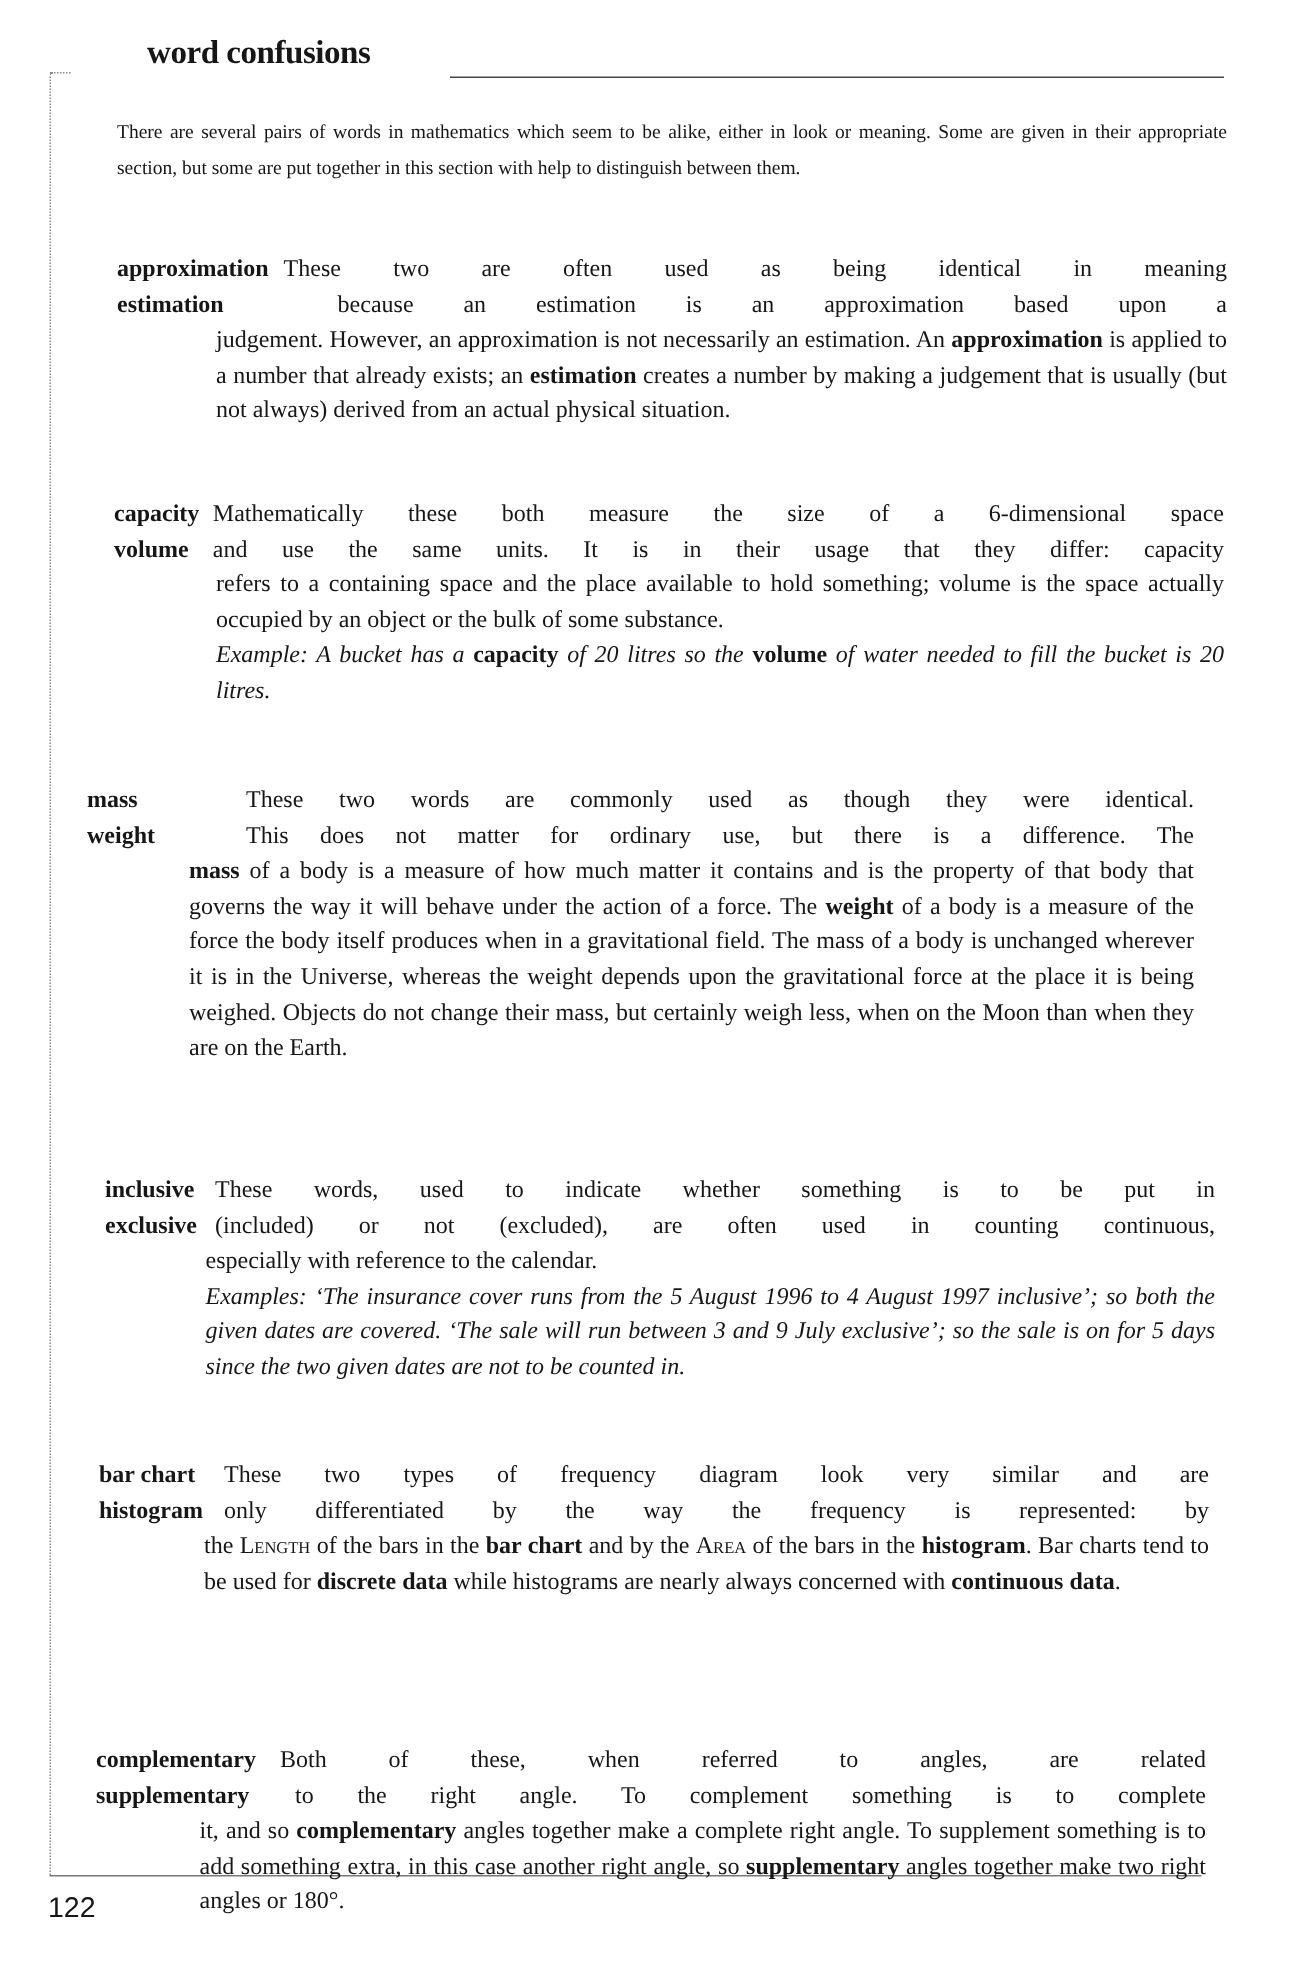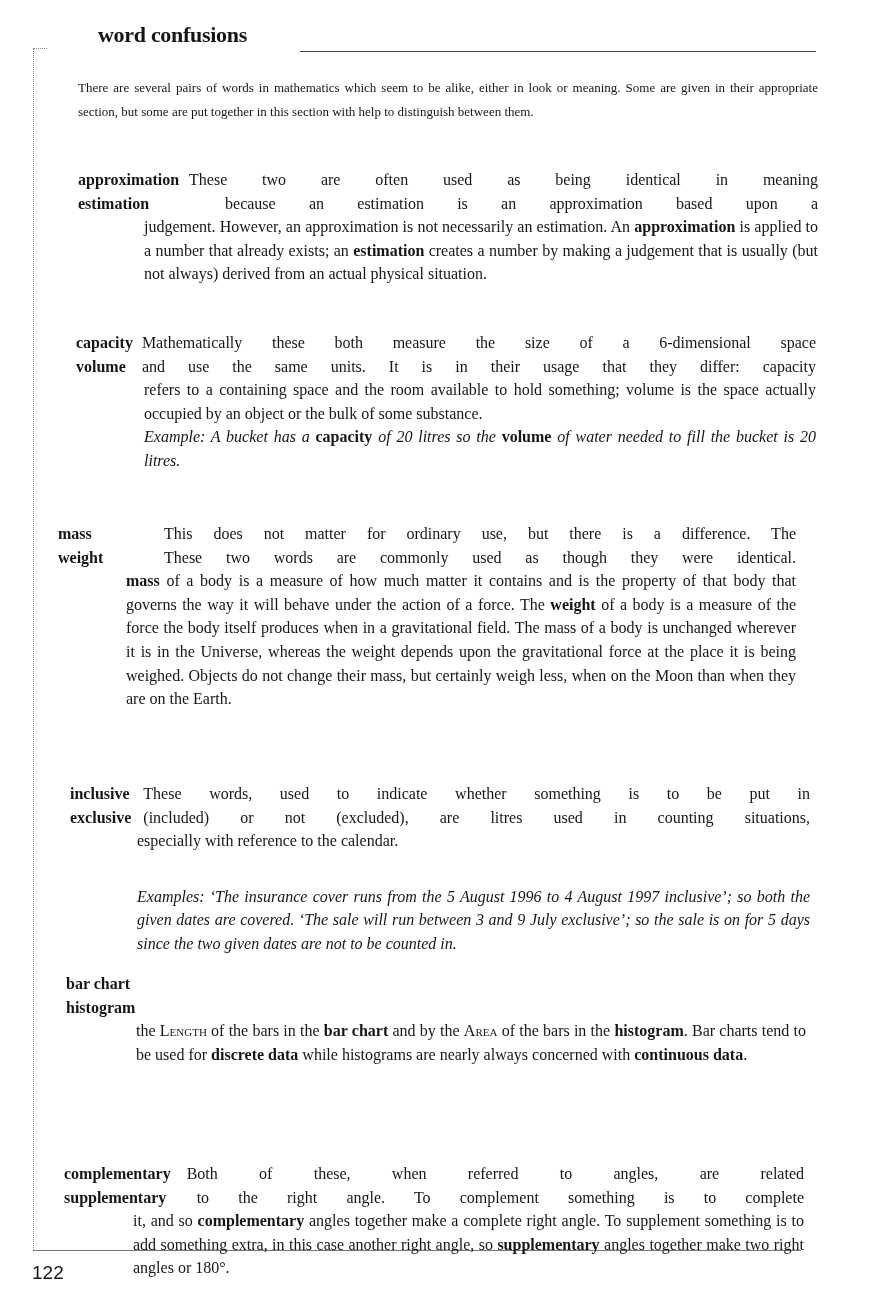--- a/index.html
+++ b/index.html
@@ -56,55 +56,59 @@
     <div class="head">
       <div class="terms">
         <div>capacity</div>
         <div>volume</div>
       </div>
       <div style="flex: 1 1 0%; padding-left: 9px;">
         <div class="first">Mathematically these both measure the size of a 6-dimensional space</div>
         <div class="first" style="padding-left: 0px; font-family: Liberation Serif, serif;">and use the same units. It is in their usage that they differ: capacity</div>
       </div>
     </div>
-    <p class="body" style="padding-left: 68px;"><span>refers to a containing space and the room available to hold something; volume is the space actually occupied by an object or the bulk of some substance.</span></p>
+    <p class="body" style="padding-left: 68px;"><span>refers to a containing space and the place available to hold something; volume is the space actually occupied by an object or the bulk of some substance.</span></p>
     <p class="body ex" style="padding-left: 68px;"><span>Example: A bucket has a </span><b>capacity</b><span> of 20 litres so the </span><b>volume</b><span> of water needed to fill the bucket is 20 litres.</span></p>
   </div>
 <div class="entry" style="left:58px; top:522px; width:738px;">
     <div class="head">
       <div class="terms" style="width: 86px;">
         <div>mass</div>
         <div>weight</div>
       </div>
       <div style="flex: 1 1 0%; padding-left: 20px;">
+        <div class="first">These two words are commonly used as though they were identical.</div>
         <div class="first" style="padding-left: 0px;">This does not matter for ordinary use, but there is a difference. The</div>
-        <div class="first">These two words are commonly used as though they were identical.</div>
       </div>
     </div>
     <p class="body" style="padding-left: 68px;"><b>mass</b><span> of a body is a measure of how much matter it contains and is the property of that body that governs the way it will behave under the action of a force. The </span><b>weight</b><span> of a body is a measure of the force the body itself produces when in a gravitational field. The mass of a body is unchanged wherever it is in the Universe, whereas the weight depends upon the gravitational force at the place it is being weighed. Objects do not change their mass, but certainly weigh less, when on the Moon than when they are on the Earth.</span></p>
   </div>
 <div class="entry" style="left:70px; top:782px; width:740px;">
     <div class="head">
       <div class="terms">
         <div>inclusive</div>
         <div>exclusive</div>
       </div>
       <div style="flex: 1 1 0%; padding-left: 12px;">
         <div class="first">These words, used to indicate whether something is to be put in</div>
-        <div class="first" style="padding-left: 0px;">(included) or not (excluded), are litres used in counting situations,</div>
+        <div class="first" style="padding-left: 0px;">(included) or not (excluded), are often used in counting continuous,</div>
       </div>
     </div>
     <p class="body" style="padding-left: 67px;"><span>especially with reference to the calendar.</span></p>
-    <p class="body ex" style="padding-left: 67px; margin-top: 32px;"><span>Examples: ‘The insurance cover runs from the 5 August 1996 to 4 August 1997 inclusive’; so both the given dates are covered. ‘The sale will run between 3 and 9 July exclusive’; so the sale is on for 5 days since the two given dates are not to be counted in.</span></p>
+    <p class="body ex" style="padding-left: 67px;"><span>Examples: ‘The insurance cover runs from the 5 August 1996 to 4 August 1997 inclusive’; so both the given dates are covered. ‘The sale will run between 3 and 9 July exclusive’; so the sale is on for 5 days since the two given dates are not to be counted in.</span></p>
   </div>
 <div class="entry" style="left:66px; top:972px; width:740px;">
     <div class="head">
       <div class="terms">
         <div>bar chart</div>
         <div>histogram</div>
+      </div>
+      <div style="flex: 1 1 0%; padding-left: 14px;">
+        <div class="first">These two types of frequency diagram look very similar and are</div>
+        <div class="first" style="padding-left: 0px;">only differentiated by the way the frequency is represented: by</div>
       </div>
     </div>
     <p class="body" style="padding-left: 70px;"><span>the </span><span class="sc">Length</span><span> of the bars in the </span><b>bar chart</b><span> and by the </span><span class="sc">Area</span><span> of the bars in the </span><b>histogram</b><span>. Bar charts tend to be used for </span><b>discrete data</b><span> while histograms are nearly always concerned with </span><b>continuous data</b><span>.</span></p>
   </div>
 <div class="entry" style="left:64px; top:1162px; width:740px;">
     <div class="head">
       <div class="terms">
         <div>complementary</div>
         <div>supplementary</div>
       </div>

